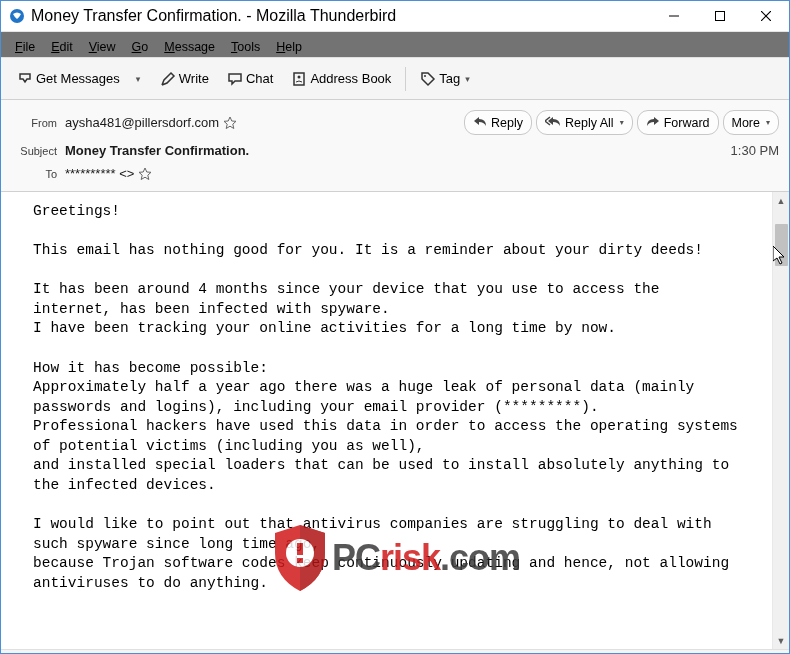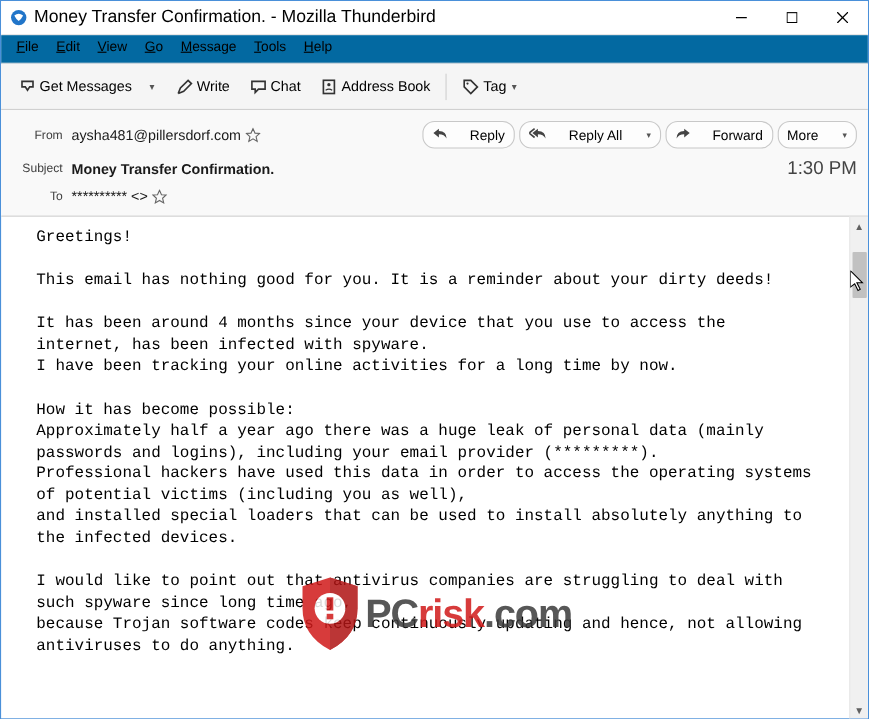--- a/index.html
+++ b/index.html
@@ -6,42 +6,42 @@
 body { background: #fff; width: 790px; height: 654px; overflow: hidden; border: 1px solid #4a90d9; position: relative; }
 
 
 .titlebar { height: 31px; background: #fff; display: flex; align-items: center; padding: 0 0 0 8px; border-bottom: 1px solid #e5e5e5; }
 .titlebar .app-icon { width: 16px; height: 16px; margin-right: 6px; }
 .titlebar .title-text { font-size: 16px; color: #000; flex: 1; }
 .titlebar .win-controls { display: flex; height: 100%; }
 .titlebar .win-btn { width: 46px; height: 100%; display: flex; align-items: center; justify-content: center; font-size: 14px; color: #000; }
 
 
-.menubar { height: 26px; background: #0369a1; display: flex; align-items: flex-start; padding: 0 6px; border-bottom: 1px solid #e0e0e0; }
+.menubar { height: 26px; background: #737373; display: flex; align-items: flex-end; padding: 0 6px; border-bottom: 1px solid #e0e0e0; }
 .menubar .menu-item { padding: 3px 8px; font-size: 12.5px; color: #000; }
 .menubar .menu-item .ul { text-decoration: underline; }
 
 
 .toolbar { height: 42px; background: #f5f5f5; display: flex; align-items: center; padding: 0 8px; border-bottom: 1px solid #d0d0d0; gap: 2px; }
 .tb-btn { display: flex; align-items: center; gap: 3px; padding: 5px 8px; border-radius: 3px; font-size: 13px; color: #000; }
 .tb-icon { width: 16px; height: 16px; display: inline-flex; align-items: center; justify-content: center; }
 .tb-sep { width: 1px; height: 24px; background: #d0d0d0; margin: 0 4px; }
 .tb-dd { width: 10px; font-size: 9px; color: #555; margin-left: 2px; }
 
 
 .headers { background: #f9f9f9; border-bottom: 1px solid #d0d0d0; padding: 6px 10px 6px 6px; }
 .hdr-row { display: flex; align-items: center; padding: 4px 0; }
 .hdr-label { width: 58px; text-align: right; font-size: 11px; color: #404040; padding-right: 8px; }
 .hdr-value { font-size: 13px; color: #1a1a1a; }
 .hdr-value.bold { font-weight: 600; }
 .star { width: 14px; height: 14px; margin-left: 4px; }
 .hdr-actions { display: flex; gap: 4px; margin-left: auto; }
-.hdr-btn { display: flex; align-items: center; gap: 20px; padding: 4px 8px; background: #fdfdfd; border: 1px solid #c8c8c8; border-radius: 11px; font-size: 12.5px; color: #000; }
+.hdr-btn { display: flex; align-items: center; gap: 4px; padding: 4px 8px; background: #fdfdfd; border: 1px solid #c8c8c8; border-radius: 11px; font-size: 12.5px; color: #000; }
 .hdr-btn .dd { font-size: 8px; color: #555; margin-left: 2px; }
-.hdr-time { margin-left: auto; font-size: 17px; color: #444; }
+.hdr-time { margin-left: auto; font-size: 13px; color: #444; }
 
 
 .body-wrap { display: flex; height: 457px; }
 .msg-body { flex: 1; padding: 10px 32px; font-family: Liberation Mono, monospace; font-size: 14.5px; line-height: 1.35; color: #000; overflow: hidden; white-space: pre-wrap; word-wrap: break-word; }
 .scrollbar { width: 17px; background: #f0f0f0; position: relative; border-left: 1px solid #e8e8e8; }
 .scroll-up, .scroll-down { height: 17px; display: flex; align-items: center; justify-content: center; font-size: 9px; color: #606060; }
 .scroll-thumb { position: absolute; top: 32px; left: 2px; width: 13px; height: 42px; background: #c1c1c1; border-radius: 1px; }
 
 
 .watermark { position: absolute; bottom: 60px; left: 0; right: 0; display: flex; align-items: center; justify-content: center; pointer-events: none; opacity: 0.85; }

